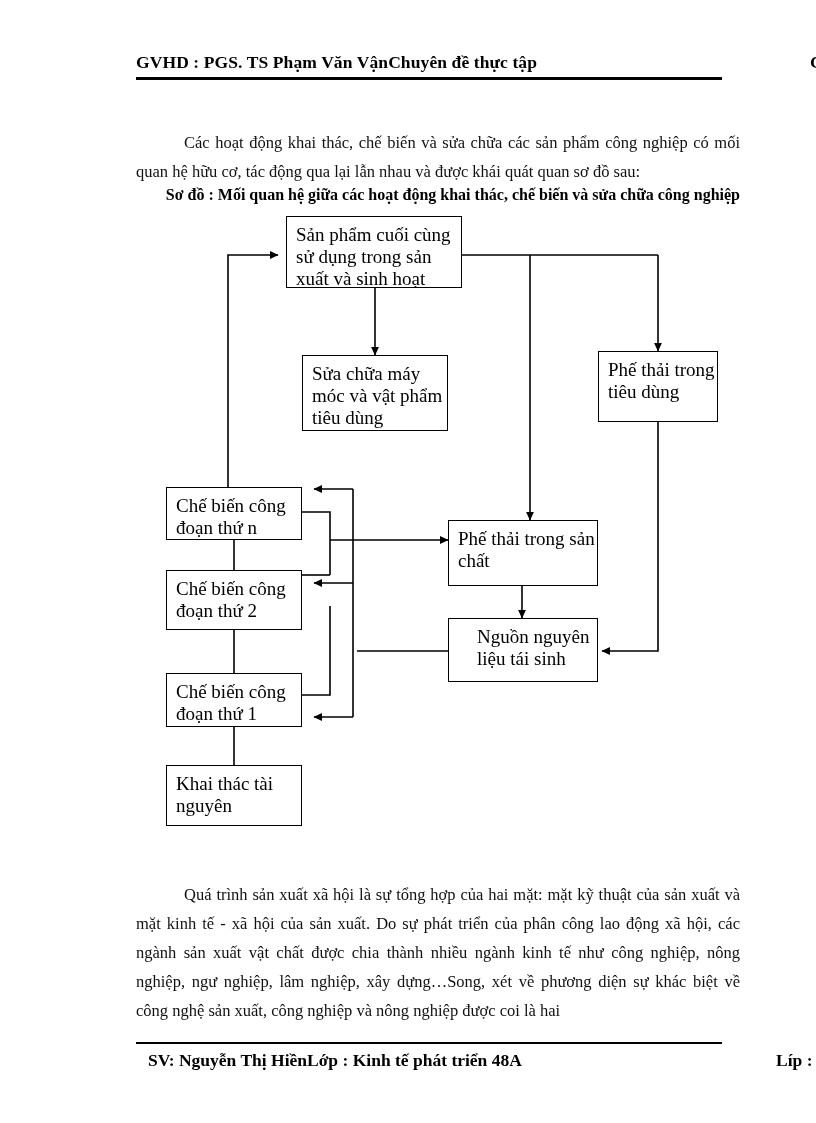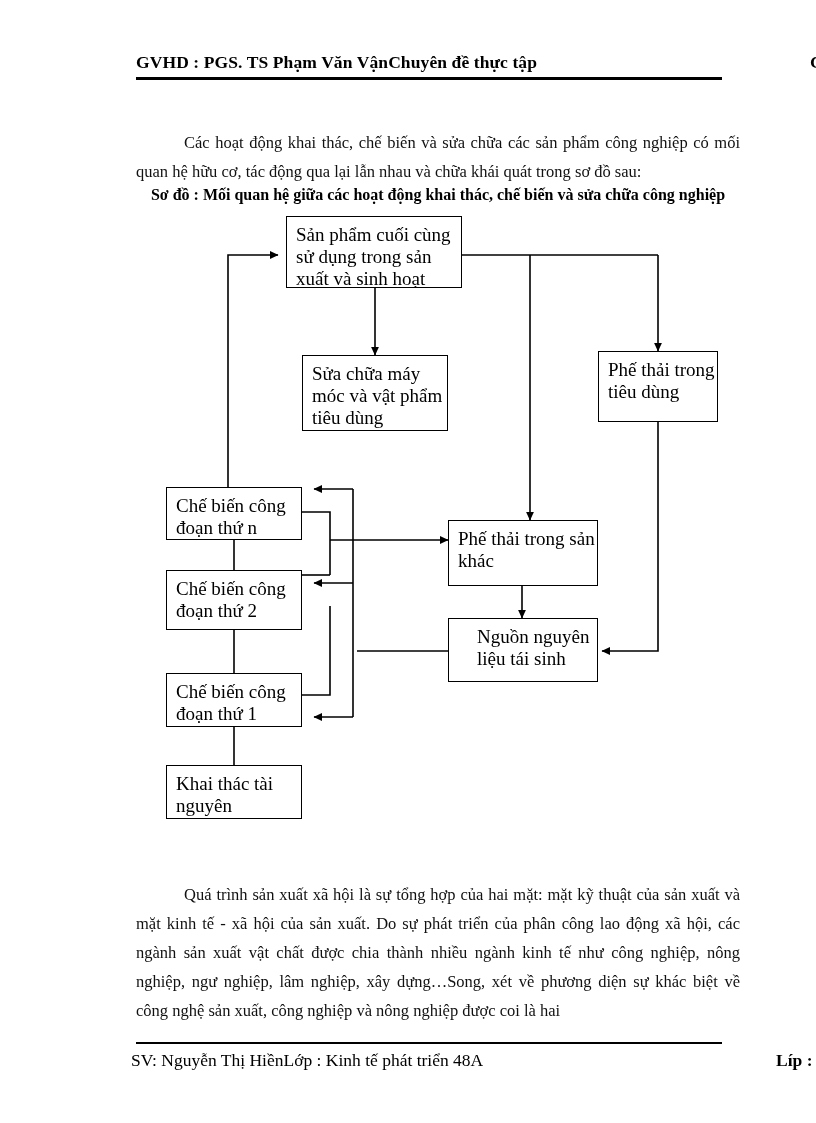--- a/index.html
+++ b/index.html
@@ -69,21 +69,21 @@
     width: 604px;
     text-indent: 48px;
   }
   .caption {
     position: absolute;
     left: 136px;
     top: 186px;
     width: 604px;
     font-size: 16px;
     font-weight: bold;
-    text-align: center;
+    text-align: right;
     white-space: nowrap;
   }
   .heading {
     position: absolute;
     left: 136px;
     top: 850px;
     width: 604px;
     font-size: 16px;
     font-weight: bold;
     font-style: italic;
@@ -100,24 +100,24 @@
   .footer-rule {
     position: absolute;
     left: 136px;
     top: 1042px;
     width: 586px;
     height: 2px;
     background: #000000;
   }
   .footer-left {
     position: absolute;
-    left: 131px;
+    left: 148px;
     top: 1050px;
     font-size: 17.5px;
-    font-weight: normal;
+    font-weight: bold;
     white-space: nowrap;
   }
   .footer-right {
     position: absolute;
     left: 776px;
     top: 1050px;
     font-size: 17.5px;
     font-weight: bold;
     white-space: nowrap;
   }
@@ -155,21 +155,21 @@
 <body>
 
 <div class="page">
 
   <div class="header">
     <div class="header-left">GVHD : PGS. TS Phạm Văn VậnChuyên đề thực tập</div>
     <div class="header-right">Chuy</div>
     <div class="header-rule"></div>
   </div>
 
-  <div class="para para-intro">Các hoạt động khai thác, chế biến và sửa chữa các sản phẩm công nghiệp có mối quan hệ hữu cơ, tác động qua lại lẫn nhau và chữa khái quát trong sơ đồ sau:</div>
+  <div class="para para-intro">Các hoạt động khai thác, chế biến và sửa chữa các sản phẩm công nghiệp có mối quan hệ hữu cơ, tác động qua lại lẫn nhau và được khái quát quan sơ đồ sau:</div>
   <div class="caption">Sơ đồ : Mối quan hệ giữa các hoạt động khai thác, chế biến và sửa chữa công nghiệp</div>
 
   <div class="diagram">
 
     <svg class="wires" viewBox="0 0 816 1123">
       <defs>
         <marker id="ah" markerWidth="9" markerHeight="9" refX="8" refY="4.5" orient="auto" markerUnits="userSpaceOnUse">
           <path d="M0,0.6 L8.5,4.5 L0,8.4 z" fill="#000000"></path>
         </marker>
       </defs>
@@ -231,28 +231,28 @@
     <div class="dbox" style="left:166px; top:570px; width:136px; height:60px;">
       <span>Chế biến công</span>
       <span>đoạn thứ 2</span>
     </div>
 
     <div class="dbox" style="left:166px; top:673px; width:136px; height:54px;">
       <span>Chế biến công</span>
       <span>đoạn thứ 1</span>
     </div>
 
-    <div class="dbox" style="left:166px; top:765px; width:136px; height:54px;">
+    <div class="dbox" style="left:166px; top:765px; width:136px; height:61px;">
       <span>Khai thác tài</span>
       <span>nguyên</span>
     </div>
 
     <div class="dbox" style="left:448px; top:520px; width:150px; height:66px;">
       <span>Phế thải trong sản</span>
-      <span>khác</span>
+      <span>chất</span>
     </div>
 
     <div class="dbox" style="left:448px; top:618px; width:150px; height:64px;padding-left:28px;">
       <span>Nguồn nguyên</span>
       <span>liệu tái sinh</span>
     </div>
 
   </div>
 
   <div class="para para-outro">Quá trình sản xuất xã hội là sự tổng hợp của hai mặt: mặt kỹ thuật của sản xuất và mặt kinh tế - xã hội của sản xuất. Do sự phát triển của phân công lao động xã hội, các ngành sản xuất vật chất được chia thành nhiều ngành kinh tế như công nghiệp, nông nghiệp, ngư nghiệp, lâm nghiệp, xây dựng…Song, xét về phương diện sự khác biệt về công nghệ sản xuất, công nghiệp và nông nghiệp được coi là hai</div>

